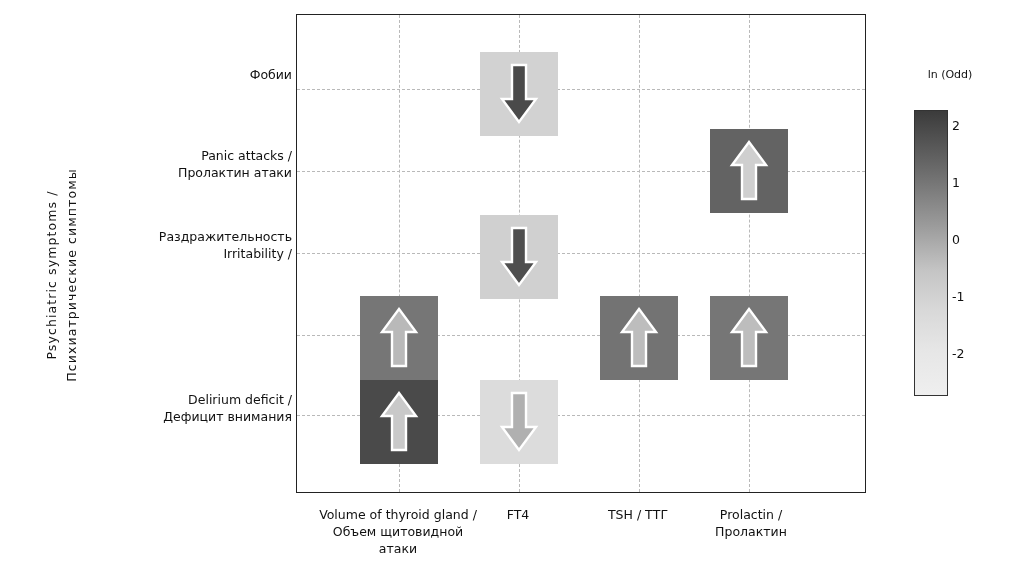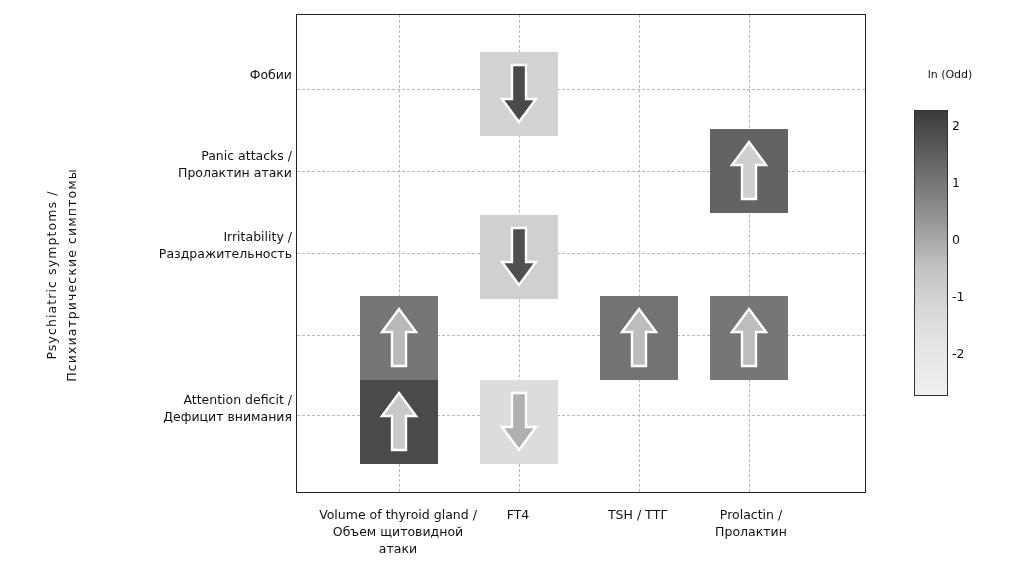--- a/index.html
+++ b/index.html
@@ -153,27 +153,27 @@
 
   <div id="row-labels">
     <div class="row-label" style="top:66px">
       <div>Фобии</div>
     </div>
     <div class="row-label" style="top:147px">
       <div>Panic attacks /</div>
       <div>Пролактин атаки</div>
     </div>
     <div class="row-label" style="top:228px">
+      <div>Раздражительность</div>
       <div>Irritability /</div>
-      <div>Раздражительность</div>
     </div>
     <div class="row-label" style="top:310px">
     </div>
     <div class="row-label" style="top:391px">
-      <div>Attention deficit /</div>
+      <div>Delirium deficit /</div>
       <div>Дефицит внимания</div>
     </div>
   </div>
 
   <div id="plot">
 
     <div class="gridline-v" style="left:102px"></div>
     <div class="gridline-v" style="left:222px"></div>
     <div class="gridline-v" style="left:342px"></div>
     <div class="gridline-v" style="left:452px"></div>

